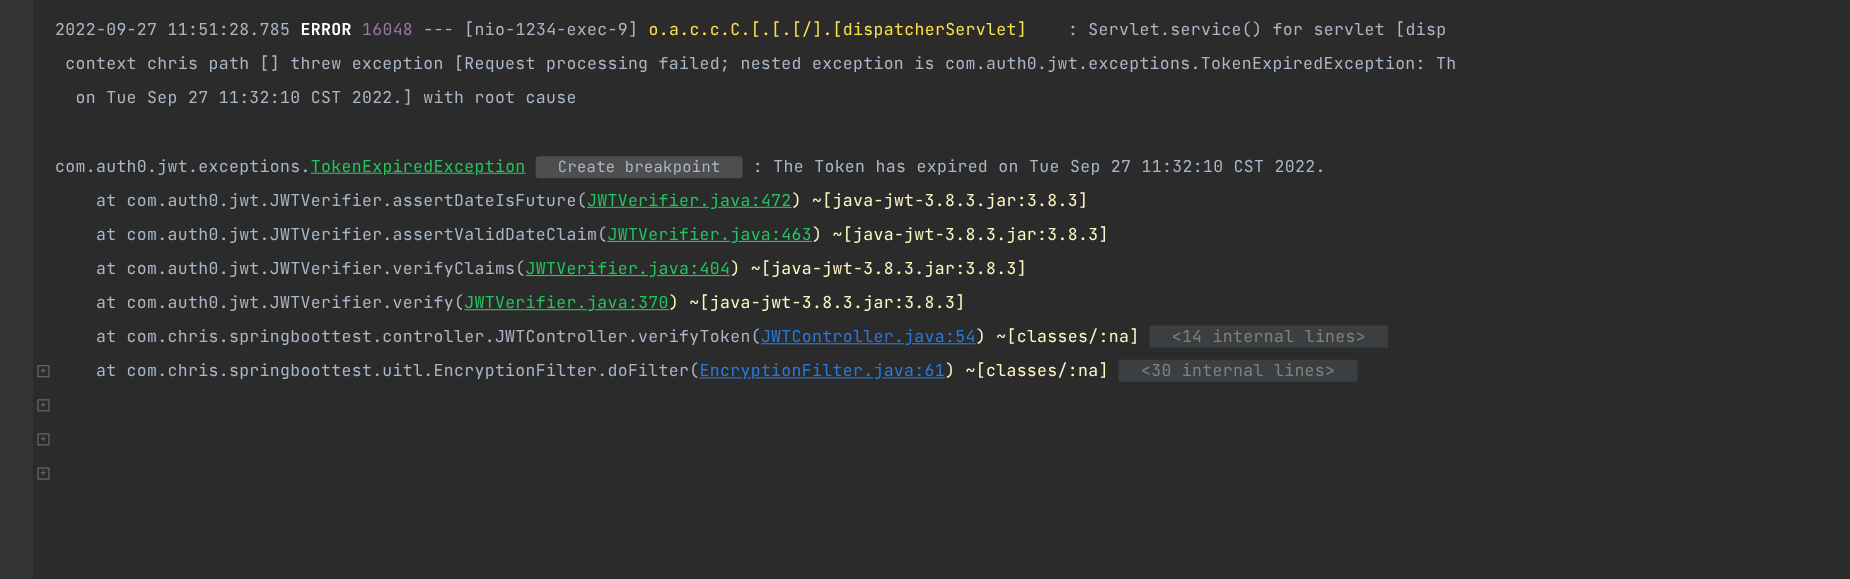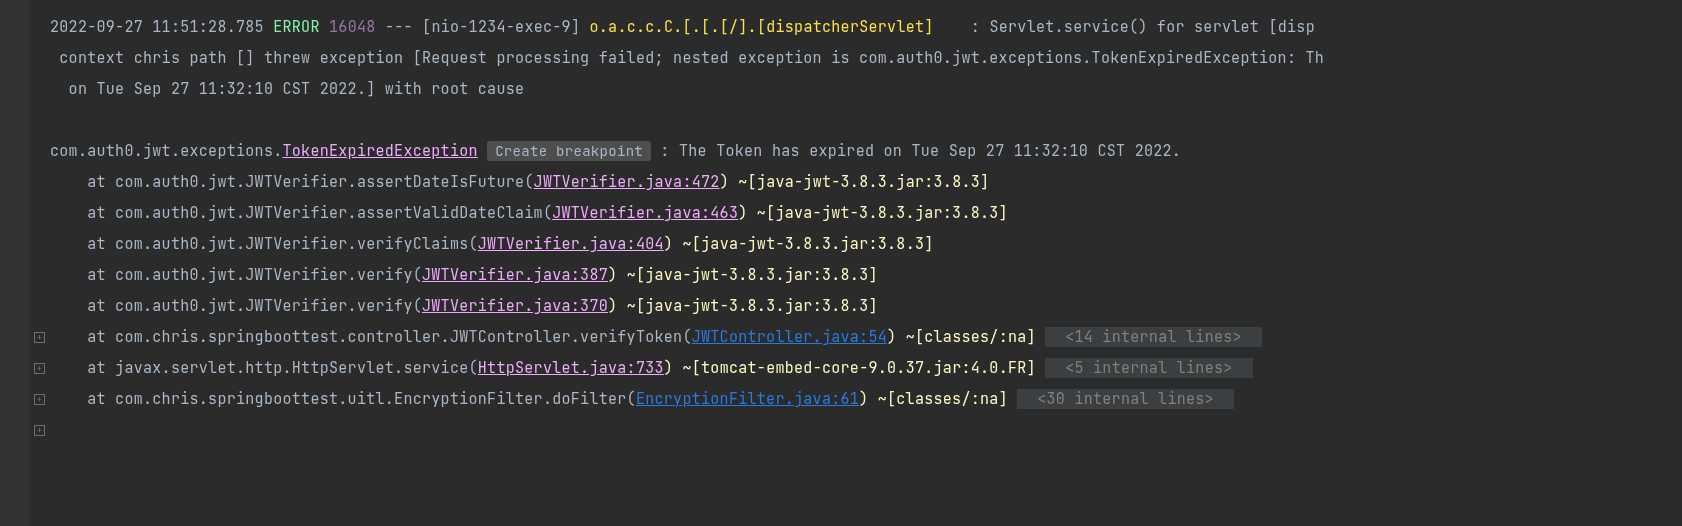--- a/index.html
+++ b/index.html
@@ -37,29 +37,29 @@
     .content {
       position: absolute;
       left: 50px;
       top: 12px;
       right: 0;
       white-space: nowrap;
       line-height: 31px;
     }
     .line { height: 31px; white-space: pre; }
     .ts { color: #a9b7c6; }
-    .error { color: #86efac; font-weight: normal; }
+    .error { color: #ffffff; font-weight: bold; }
     .pid { color: #9876aa; }
     .thread { color: #a9b7c6; }
     .logger { color: #fde047; }
     .msg { color: #a9b7c6; }
     .exception-class { color: #a9b7c6; }
-    .link-gray { color: #f0abfc; text-decoration: underline; cursor: pointer; }
+    .link-gray { color: #22c55e; text-decoration: underline; cursor: pointer; }
     .link-blue { color: #287bde; text-decoration: underline; cursor: pointer; }
-    .create-bp { color: #a9b7c6; background: #4e4e4e; padding: 1px 8px; border-radius: 3px; cursor: pointer; font-size: 14px; }
+    .create-bp { color: #a9b7c6; background: #4e4e4e; padding: 1px 20px; border-radius: 3px; cursor: pointer; font-size: 14px; }
     .internal { color: #808080; background: #3c3f41; padding: 0 20px; cursor: pointer; }
     .jar { color: #fef9c3; }
   </style>
 </head>
 <body>
 
 <div class="left-gutter"></div>
 
 <div class="content">
 
@@ -70,24 +70,22 @@
   <div class="line"><span class="msg">  on Tue Sep 27 11:32:10 CST 2022.] with root cause</span></div>
 
   <div class="line"></div>
 
   <div class="line"><span class="exception-class">com.auth0.jwt.exceptions.</span><span class="link-gray">TokenExpiredException</span><span> </span><span class="create-bp">Create breakpoint</span><span> </span><span class="msg">: The Token has expired on Tue Sep 27 11:32:10 CST 2022.</span></div>
 
   <div id="stack-container">
       <div class="line"><span class="msg">    at com.auth0.jwt.JWTVerifier.assertDateIsFuture(</span><span class="link-gray">JWTVerifier.java:472</span><span class="jar">) ~[java-jwt-3.8.3.jar:3.8.3]</span></div>
       <div class="line"><span class="msg">    at com.auth0.jwt.JWTVerifier.assertValidDateClaim(</span><span class="link-gray">JWTVerifier.java:463</span><span class="jar">) ~[java-jwt-3.8.3.jar:3.8.3]</span></div>
       <div class="line"><span class="msg">    at com.auth0.jwt.JWTVerifier.verifyClaims(</span><span class="link-gray">JWTVerifier.java:404</span><span class="jar">) ~[java-jwt-3.8.3.jar:3.8.3]</span></div>
-      <div class="line"><span class="msg">    at com.auth0.jwt.JWTVerifier.verify(</span><span class="link-gray">JWTVerifier.java:387</span><span class="jar">) ~[java-jwt-3.8.3.jar:3.8.3]</span></div>
       <div class="line"><span class="msg">    at com.auth0.jwt.JWTVerifier.verify(</span><span class="link-gray">JWTVerifier.java:370</span><span class="jar">) ~[java-jwt-3.8.3.jar:3.8.3]</span></div>
       <div class="line"><span class="msg">    at com.chris.springboottest.controller.JWTController.verifyToken(</span><span class="link-blue">JWTController.java:54</span><span class="jar">) ~[classes/:na] </span><span class="internal">&lt;14 internal lines&gt;</span></div>
-      <div class="line"><span class="msg">    at javax.servlet.http.HttpServlet.service(</span><span class="link-gray">HttpServlet.java:733</span><span class="jar">) ~[tomcat-embed-core-9.0.37.jar:4.0.FR] </span><span class="internal">&lt;5 internal lines&gt;</span></div>
       <div class="line"><span class="msg">    at com.chris.springboottest.uitl.EncryptionFilter.doFilter(</span><span class="link-blue">EncryptionFilter.java:61</span><span class="jar">) ~[classes/:na] </span><span class="internal">&lt;30 internal lines&gt;</span></div>
     </div>
 
 </div>
 
 <div id="expand-icons">
     <div class="expand-icon" style="top: 332px;">+</div>
     <div class="expand-icon" style="top: 363px;">+</div>
     <div class="expand-icon" style="top: 394px;">+</div>
     <div class="expand-icon" style="top: 425px;">+</div>

